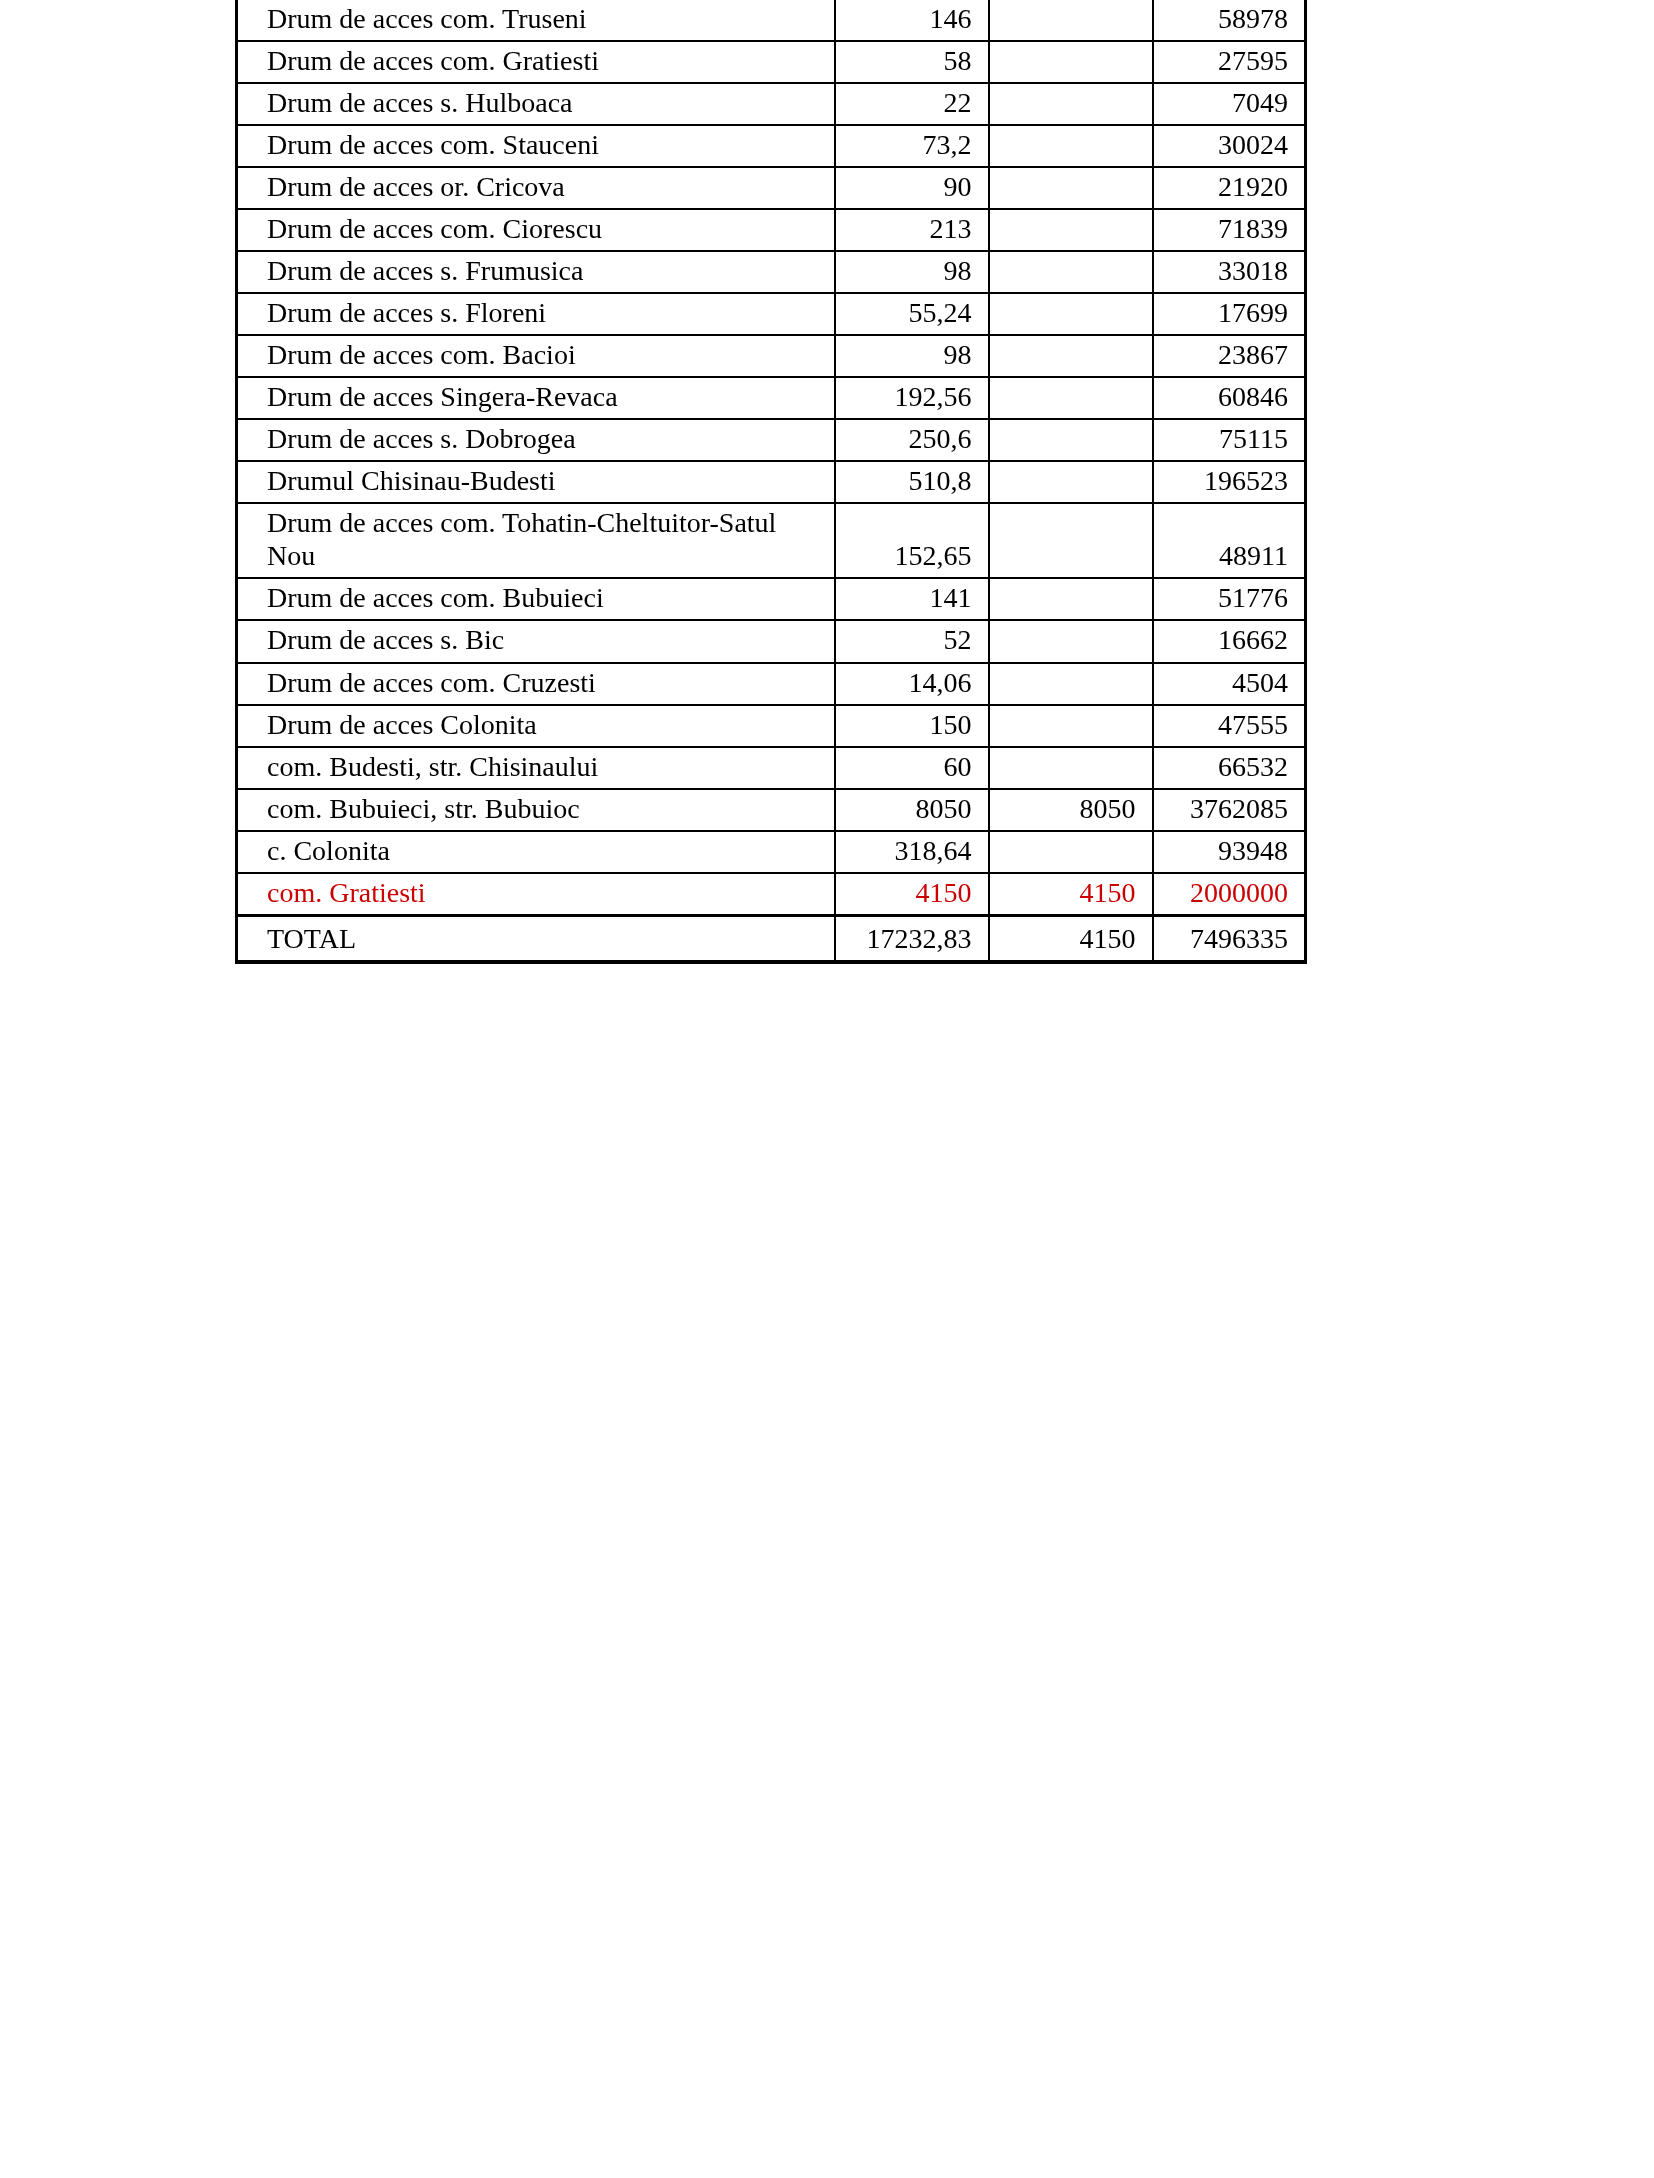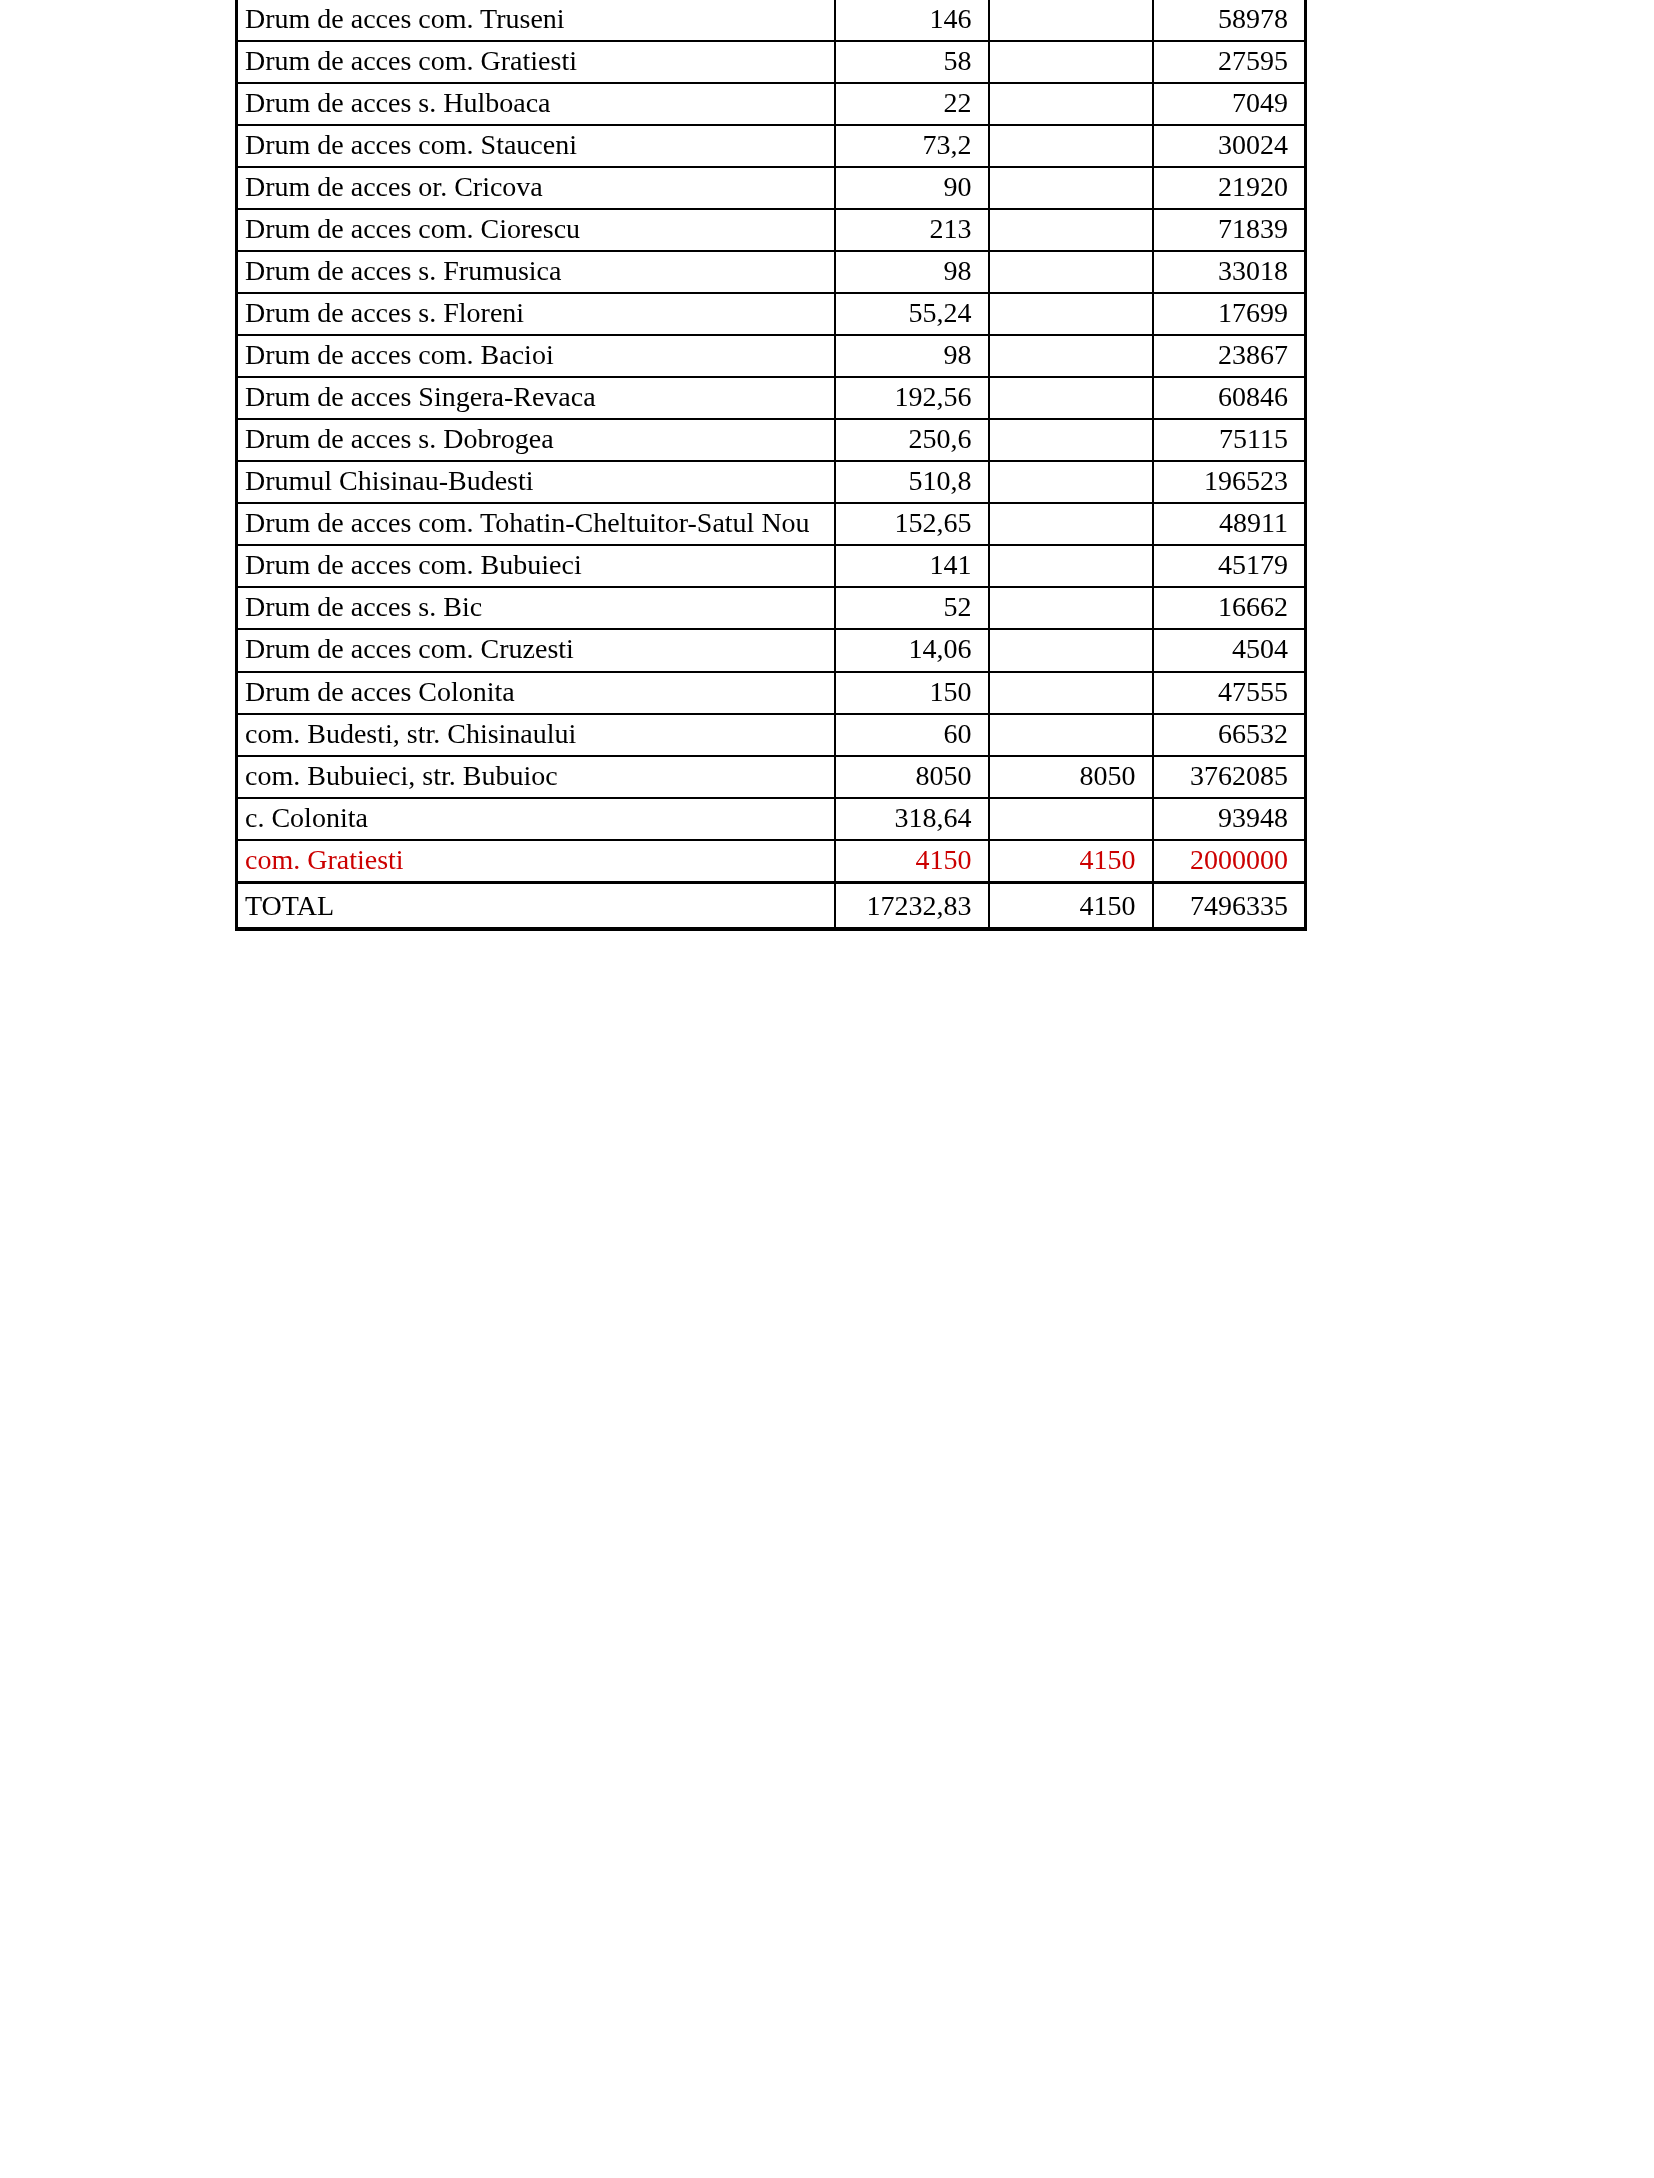--- a/index.html
+++ b/index.html
@@ -36,21 +36,21 @@
     border-top:none;
   }
   table.doc-table td{
     border:2px solid var(--border);
     vertical-align:bottom;
     overflow:hidden;
     line-height:1.18;
   }
   td.name{
     text-align:left;
-    padding:2px 10px 5px 7px;
+    padding:2px 10px 5px 29px;
   }
   td.num{
     text-align:right;
     padding:2px 16px 5px 6px;
   }
   tr.row{ height:38px; }
   tr.first{ height:38px; }
   tr.first td{ border-top:none; }
   tr.red td{ color:var(--red); }
   tr.total{ height:47px; }
@@ -144,21 +144,21 @@
         <tr class="row">
           <td class="name">Drum de acces com. Tohatin-Cheltuitor-Satul Nou</td>
           <td class="num">152,65</td>
           <td class="num"></td>
           <td class="num">48911</td>
         </tr>
         <tr class="row">
           <td class="name">Drum de acces com. Bubuieci</td>
           <td class="num">141</td>
           <td class="num"></td>
-          <td class="num">45179</td>
+          <td class="num">51776</td>
         </tr>
         <tr class="row">
           <td class="name">Drum de acces s. Bic</td>
           <td class="num">52</td>
           <td class="num"></td>
           <td class="num">16662</td>
         </tr>
         <tr class="row">
           <td class="name">Drum de acces com. Cruzesti</td>
           <td class="num">14,06</td>

